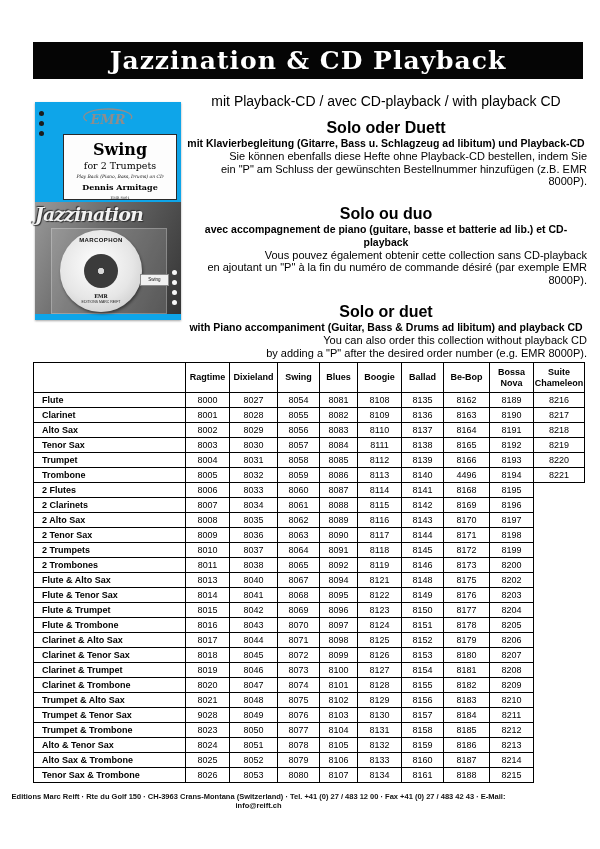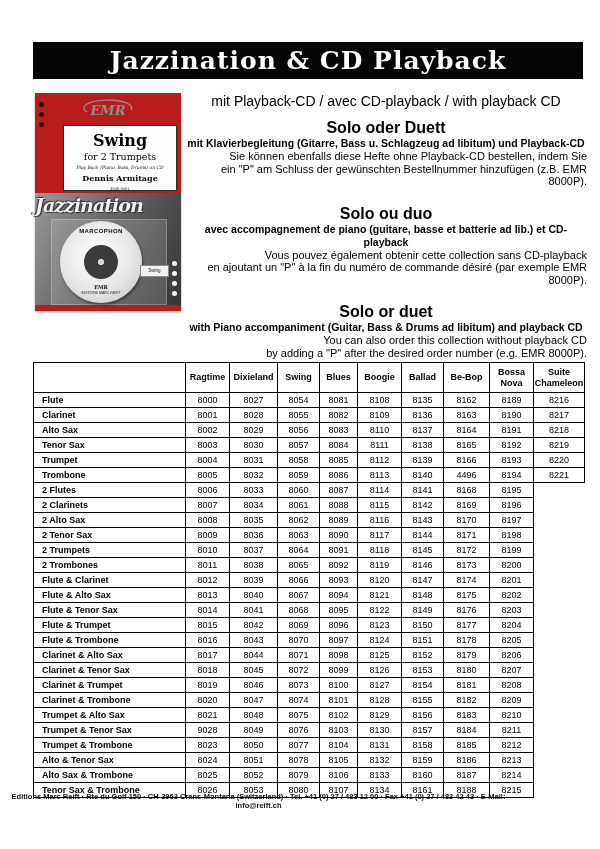--- a/index.html
+++ b/index.html
@@ -5,21 +5,21 @@
   html,body{margin:0;padding:0;background:#ffffff;}
   .page{position:relative;width:600px;height:849px;background:#fff;overflow:hidden;
         font-family:"Liberation Sans",sans-serif;color:#000;}
 
   
   .title-bar{position:absolute;left:33px;top:42px;width:550px;height:37px;background:#050505;
              color:#fff;text-align:center;font-family:"DejaVu Serif",serif;font-weight:bold;
              font-size:25px;line-height:37px;letter-spacing:1px;}
 
   
-  .cover{position:absolute;left:35px;top:93px;width:146px;height:218px;background:#b91c1c;
+  .cover{position:absolute;left:35px;top:102px;width:146px;height:218px;background:#0ea5e9;
          box-shadow:0 1px 2px rgba(0,0,0,.35);}
   .dots-left{position:absolute;left:4px;top:9px;}
   .dots-left i{display:block;width:5px;height:5px;border-radius:50%;background:#1c1c1c;margin-bottom:5px;}
   .dots-right{position:absolute;right:4px;top:168px;}
   .dots-right i{display:block;width:5px;height:5px;border-radius:50%;background:#f7f7f7;margin-bottom:5px;}
   .emr-logo{position:absolute;left:0;top:6px;width:100%;text-align:center;}
   .title-box{position:absolute;left:28px;top:32px;width:112px;height:64px;background:#fdfdfd;
              border:1px solid #2a2a2a;text-align:center;font-family:"DejaVu Serif",serif;}
   .tb-title{font-size:16px;font-weight:bold;margin-top:5px;}
   .tb-sub{font-size:9.5px;margin-top:1px;}
@@ -307,32 +307,20 @@
             <td class="num">8038</td>
             <td class="num">8065</td>
             <td class="num">8092</td>
             <td class="num">8119</td>
             <td class="num">8146</td>
             <td class="num">8173</td>
             <td class="num">8200</td>
             <td class="ghost"></td>
           </tr>
           <tr>
-            <td class="name">Flute &amp; Clarinet</td>
-            <td class="num">8012</td>
-            <td class="num">8039</td>
-            <td class="num">8066</td>
-            <td class="num">8093</td>
-            <td class="num">8120</td>
-            <td class="num">8147</td>
-            <td class="num">8174</td>
-            <td class="num">8201</td>
-            <td class="ghost"></td>
-          </tr>
-          <tr>
             <td class="name">Flute &amp; Alto Sax</td>
             <td class="num">8013</td>
             <td class="num">8040</td>
             <td class="num">8067</td>
             <td class="num">8094</td>
             <td class="num">8121</td>
             <td class="num">8148</td>
             <td class="num">8175</td>
             <td class="num">8202</td>
             <td class="ghost"></td>

